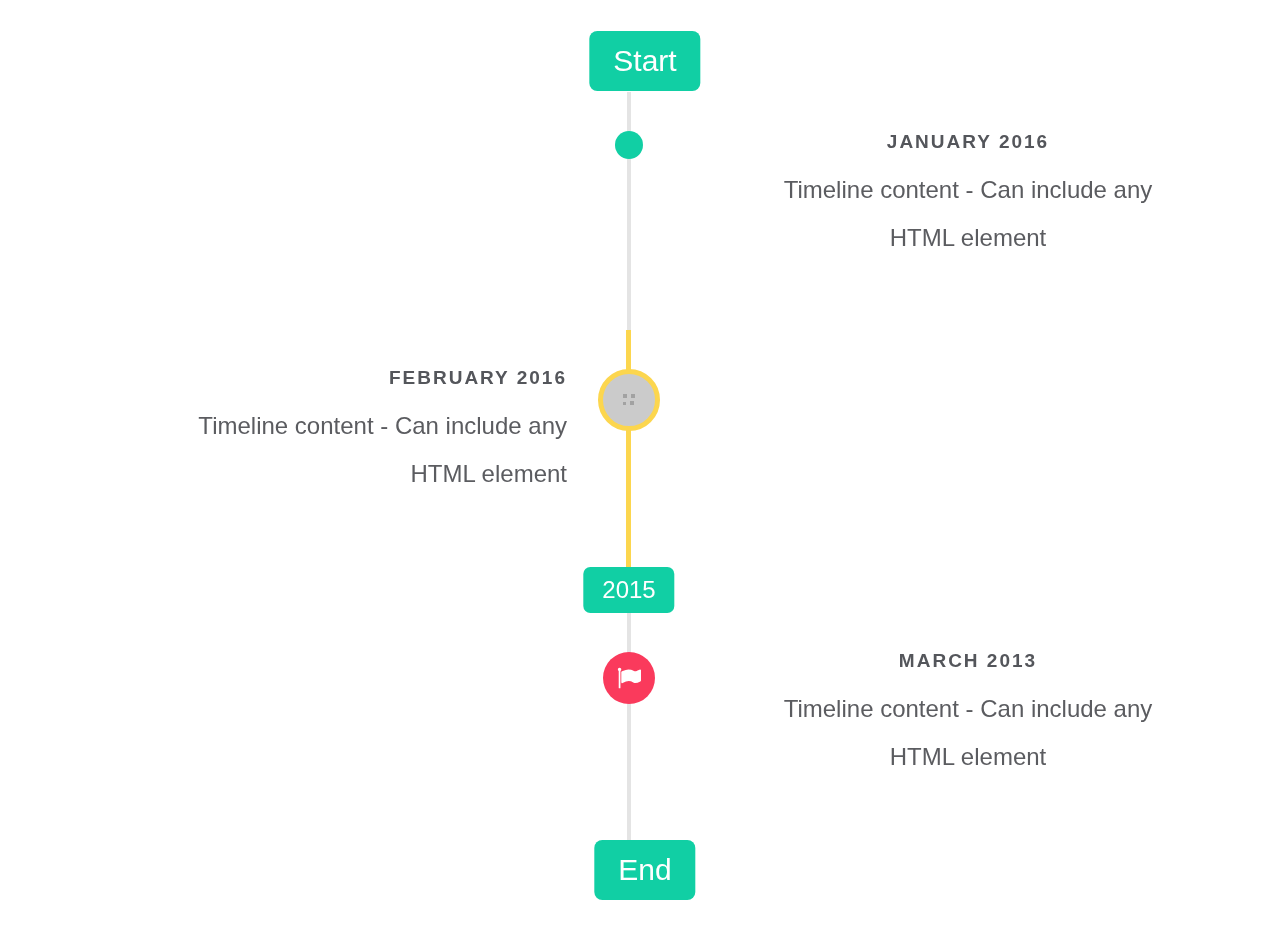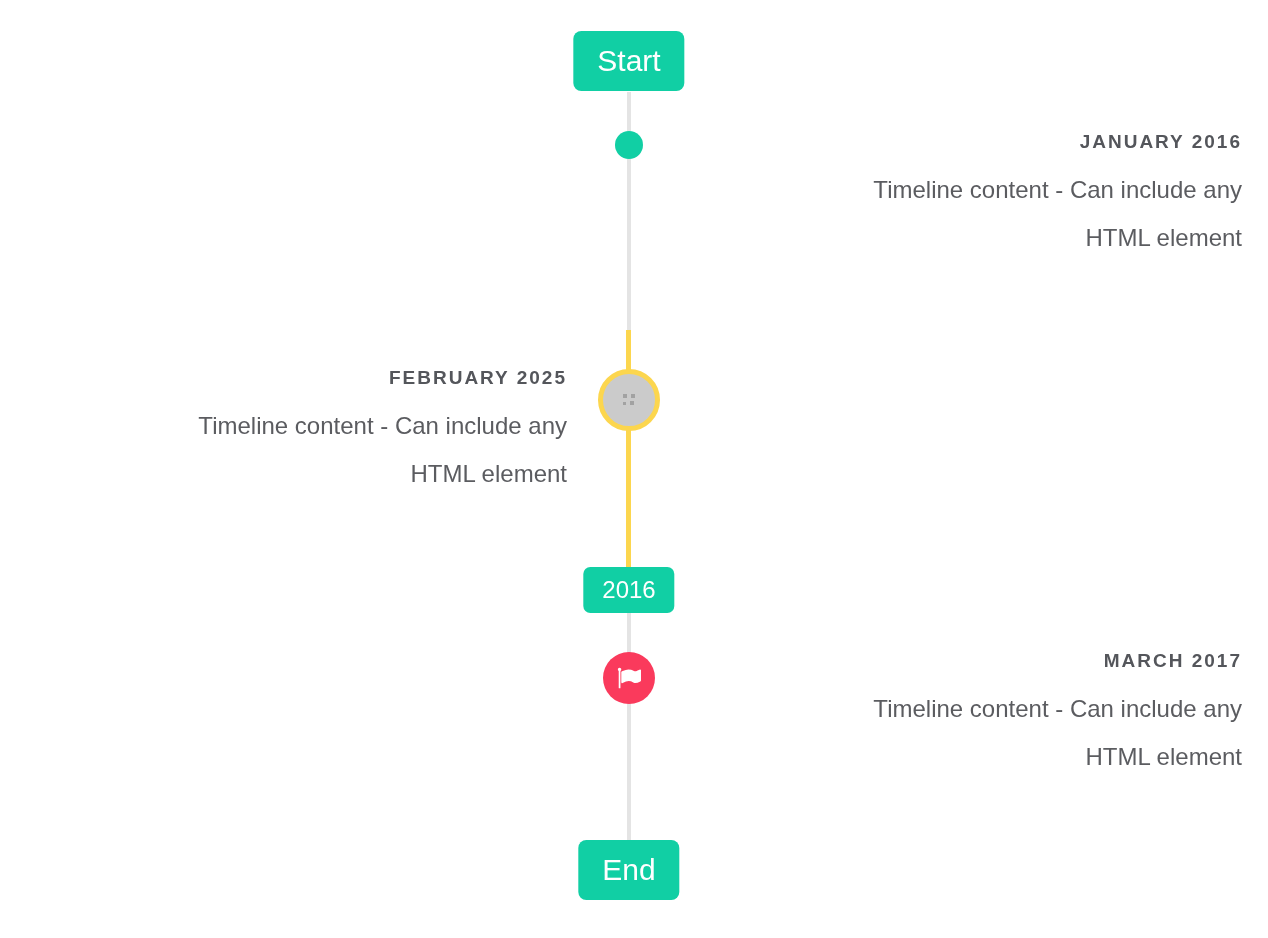--- a/index.html
+++ b/index.html
@@ -20,42 +20,42 @@
   .seg-2 { top: 330px; height: 237px; }
   .seg-3 { top: 613px; height: 235px; }
 
   
   .badge {
     position: absolute; left: 629px; transform: translateX(-50%);
     background: var(--accent, #11cfa4); color: var(--badge-text, #fff);
     border-radius: 8px; display: flex; align-items: center; justify-content: center;
     white-space: nowrap;
   }
-  .badge.large { font-size: 30px; line-height: 34px; padding: 13px 24px; }
+  .badge.large { font-size: 30px; line-height: 34px; padding: 13px 24px; margin-left: 16px; }
   .badge.small { font-size: 24px; line-height: 28px; padding: 9px 19px; border-radius: 7px; }
   .badge-start { top: 31px; }
   .badge-year  { top: 567px; }
   .badge-end   { top: 840px; }
 
   
   .marker {
     position: absolute; left: 629px; transform: translateX(-50%);
     border-radius: 50%; display: flex; align-items: center; justify-content: center;
   }
   .marker-dot  { top: 131px; width: 28px; height: 28px; background: var(--accent, #11cfa4); }
   .marker-img  { top: 369px; width: 62px; height: 62px; background: var(--placeholder-fill, #cbcbcb);
                  border: 5px solid var(--highlight, #fcd64e); }
   .marker-flag { top: 652px; width: 52px; height: 52px; background: var(--danger, #fa3a5c); }
   .marker-flag svg { width: 24px; height: 24px; fill: #ffffff; }
   .marker-img svg { width: 15px; height: 14px; }
   .marker-img svg rect { fill: var(--placeholder-glyph, #a2a2a2); }
 
   
   .entry { position: absolute; }
-  .entry.right { left: 694px;  width: 548px; text-align: right; }
+  .entry.right { left: 694px;  width: 548px; text-align: center; }
   .entry.left  { right: 701px; width: 560px; text-align: right; }
   .entry-jan { top: 132px; }
   .entry-feb { top: 368px; }
   .entry-mar { top: 651px; }
   .entry .date {
     font-size: 19px; font-weight: bold; letter-spacing: 2px;
     line-height: 20px; color: var(--date-text, #54565b);
     margin-bottom: 14px;
   }
   .entry .content {
@@ -65,21 +65,21 @@
 </head>
 <body>
 
 <div class="stage">
 
   <div class="vline gray seg-1"></div>
   <div class="vline highlight seg-2"></div>
   <div class="vline gray seg-3"></div>
 
   <div class="badge large badge-start">Start</div>
-  <div class="badge small badge-year">2016</div>
+  <div class="badge small badge-year">2015</div>
   <div class="badge large badge-end">End</div>
 
   <div class="marker marker-dot"></div>
 
   <div class="marker marker-img">
     <svg viewBox="0 0 15 14" aria-hidden="true">
       <rect x="1" y="1" width="4" height="4"></rect>
       <rect x="9" y="1" width="4" height="4"></rect>
       <rect x="1" y="9" width="3" height="3"></rect>
       <rect x="8" y="8" width="4" height="4"></rect>
@@ -94,28 +94,28 @@
 
   <div class="entry right entry-jan">
     <div class="date">JANUARY 2016</div>
     <div class="content">
       <div>Timeline content - Can include any</div>
       <div>HTML element</div>
     </div>
   </div>
 
   <div class="entry left entry-feb">
-    <div class="date">FEBRUARY 2025</div>
+    <div class="date">FEBRUARY 2016</div>
     <div class="content">
       <div>Timeline content - Can include any</div>
       <div>HTML element</div>
     </div>
   </div>
 
   <div class="entry right entry-mar">
-    <div class="date">MARCH 2017</div>
+    <div class="date">MARCH 2013</div>
     <div class="content">
       <div>Timeline content - Can include any</div>
       <div>HTML element</div>
     </div>
   </div>
 
 </div>
 
 </body></html>

